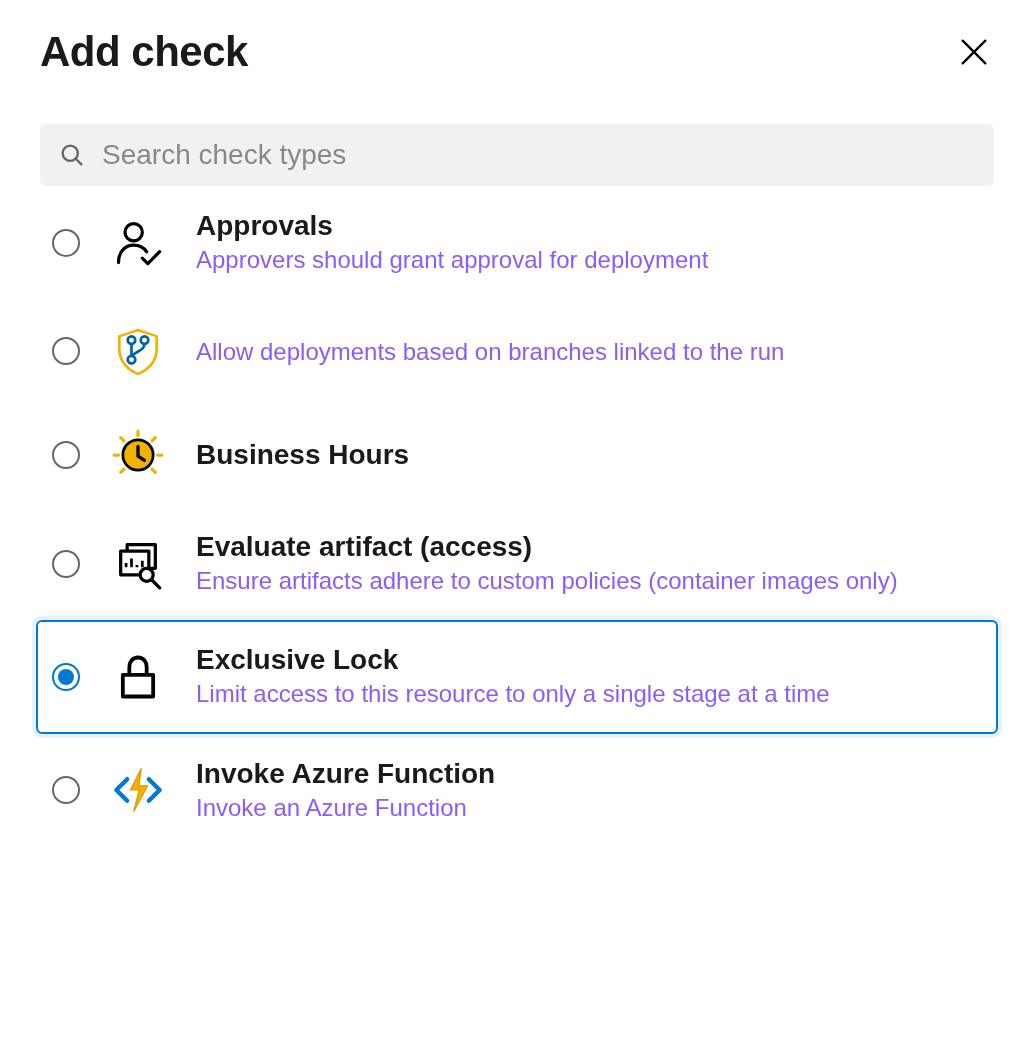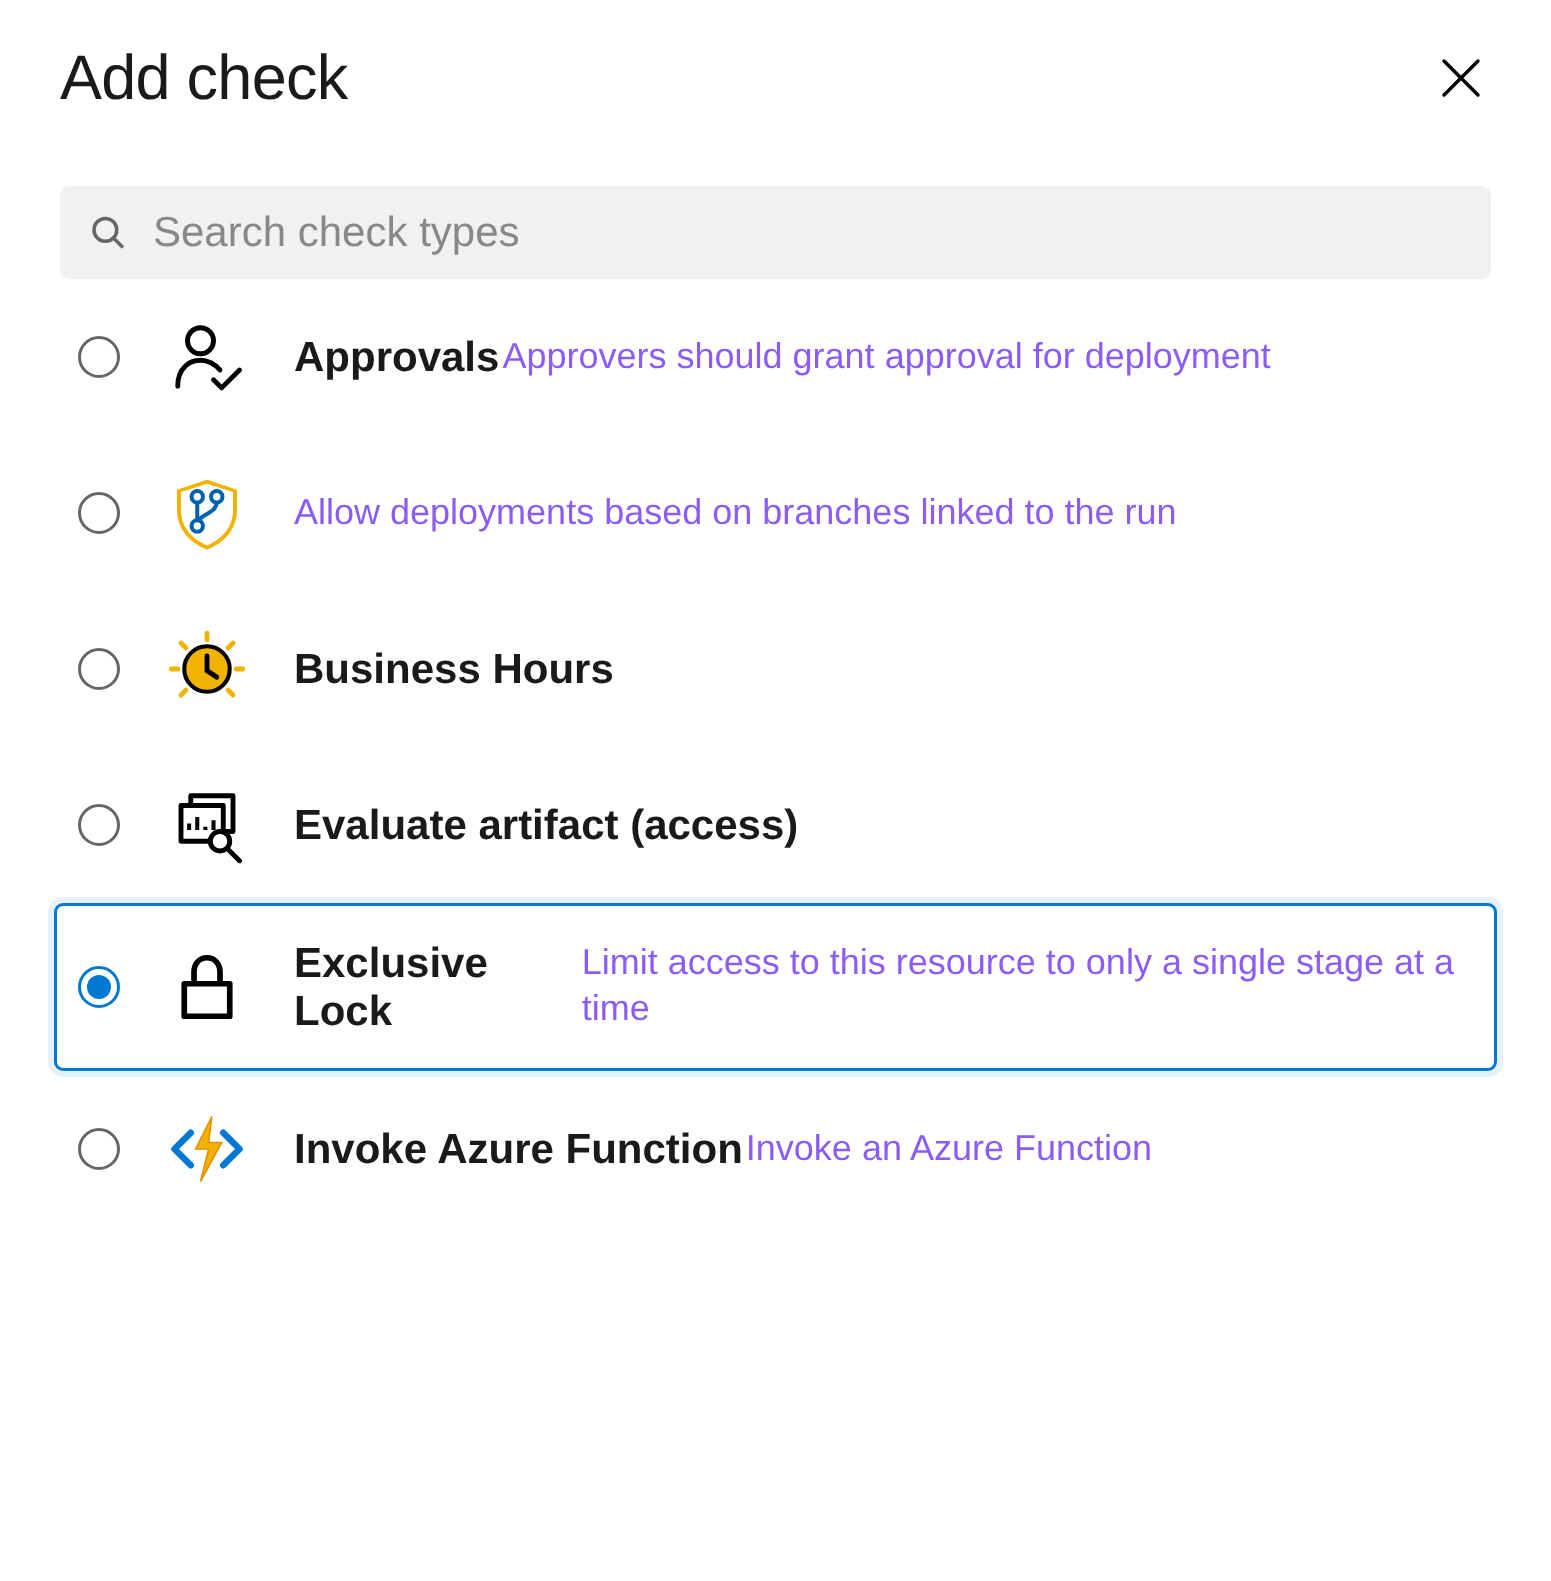--- a/index.html
+++ b/index.html
@@ -13,21 +13,21 @@
   }
   .panel { padding: 28px 40px 20px 40px; }
   .header {
     display: flex;
     align-items: center;
     justify-content: space-between;
     margin-bottom: 48px;
   }
   .title {
     font-size: 42px;
-    font-weight: 400;
+    font-weight: 700;
     letter-spacing: -0.5px;
   }
   .close-btn {
     width: 40px; height: 40px;
     display: flex; align-items: center; justify-content: center;
     cursor: pointer;
     color: #000;
   }
   .close-btn svg { width: 34px; height: 34px; }
 
@@ -74,21 +74,21 @@
     width: 16px; height: 16px; border-radius: 50%;
     background: #0078d4; display: none;
   }
   .row.selected .radio .dot { display: block; }
   .iconcell {
     width: 60px; height: 56px;
     display: flex; align-items: center; justify-content: center;
     flex-shrink: 0;
   }
   .iconcell svg { width: 52px; height: 52px; }
-  .textcell { display: flex; flex-direction: row; gap: 2px; }
+  .textcell { display: flex; flex-direction: column; gap: 2px; }
   .label { font-size: 28px; font-weight: 600; color: #1a1a1a; }
   .desc  { font-size: 24px; color: #8b5cf6; line-height: 1.3; }
 </style>
 </head>
 <body>
 
 <div class="panel">
 
   <div class="header">
     <div class="title">Add check</div>
@@ -171,20 +171,21 @@
         <svg viewBox="0 0 48 48" fill="none" stroke="#000" stroke-width="3" stroke-linejoin="round">
           <rect x="14" y="6" width="26" height="22"></rect>
           <rect x="8" y="12" width="26" height="22" fill="#fff"></rect>
           <path d="M13 27 V23 M18 27 V19 M23 27 V25 M28 27 V21" stroke-width="2.5"></path>
           <circle cx="32" cy="34" r="6" fill="#fff"></circle>
           <path d="M37 39 L44 46" stroke-linecap="round"></path>
         </svg>
       </div>
       <div class="textcell">
         <div class="label">Evaluate artifact (access)</div>
+        <div class="desc">Ensure artifacts adhere to custom policies (container images only)</div>
       </div>
     </div>
 
     <div class="row selected">
       <div class="radio">
           <div class="dot"></div>
         </div>
       <div class="iconcell">
         <svg viewBox="0 0 48 48" fill="none" stroke="#000" stroke-width="3.5" stroke-linejoin="round">
           <rect x="10" y="22" width="28" height="20"></rect>

